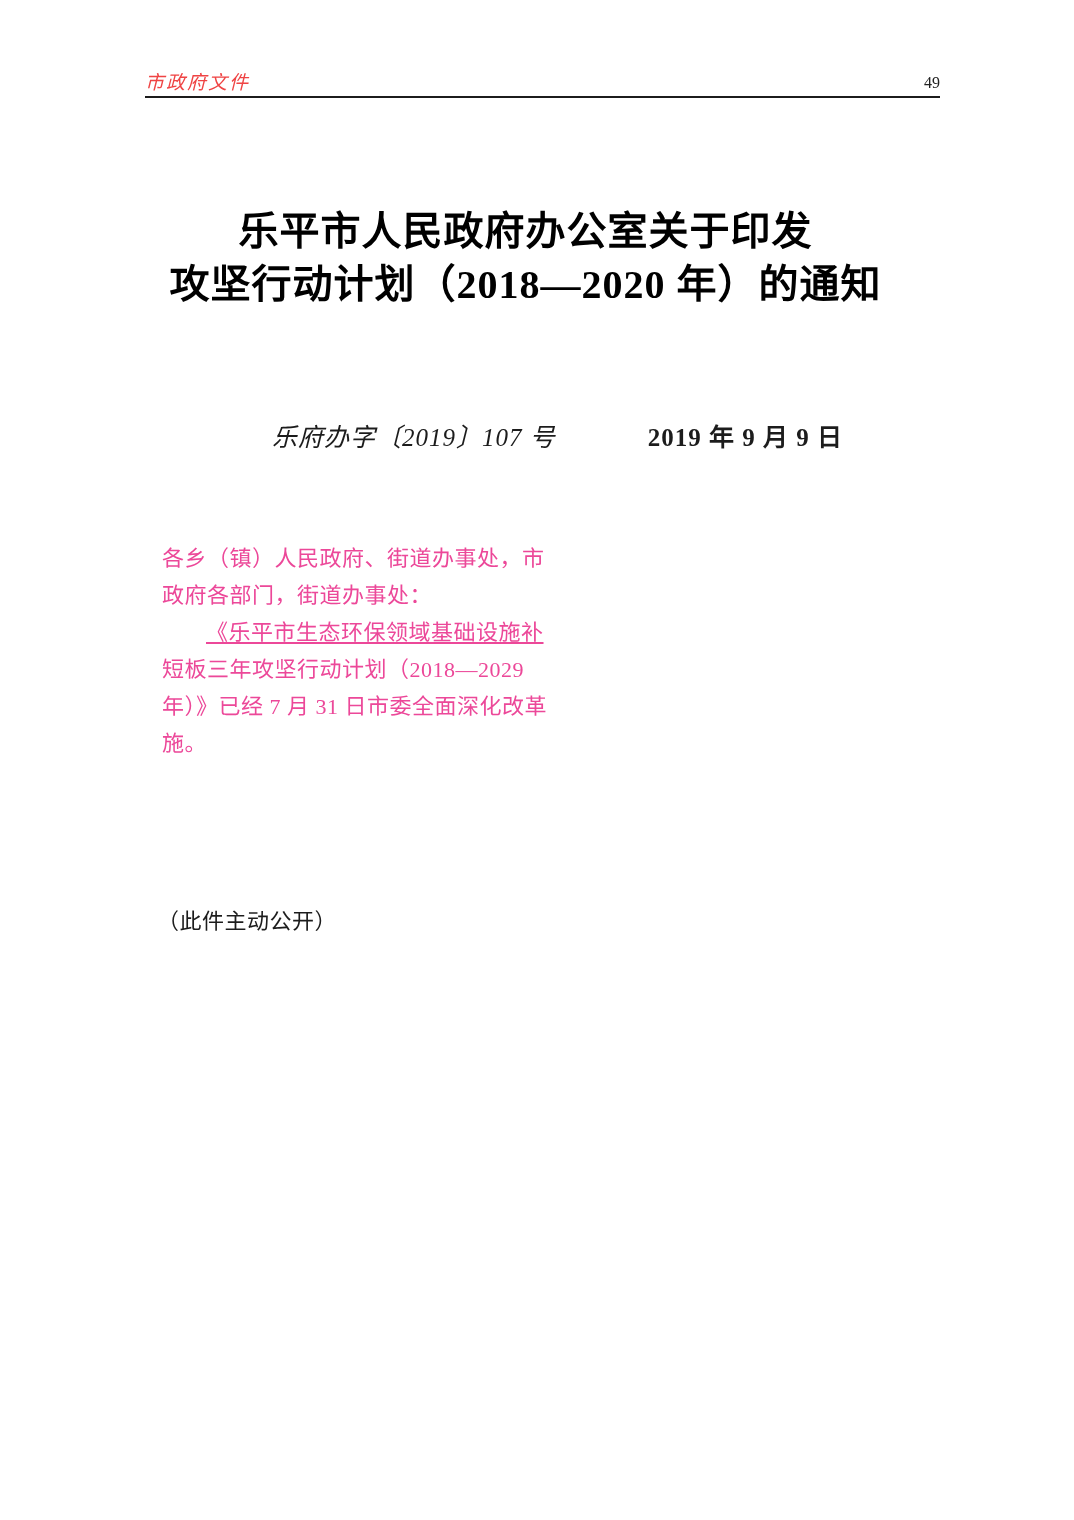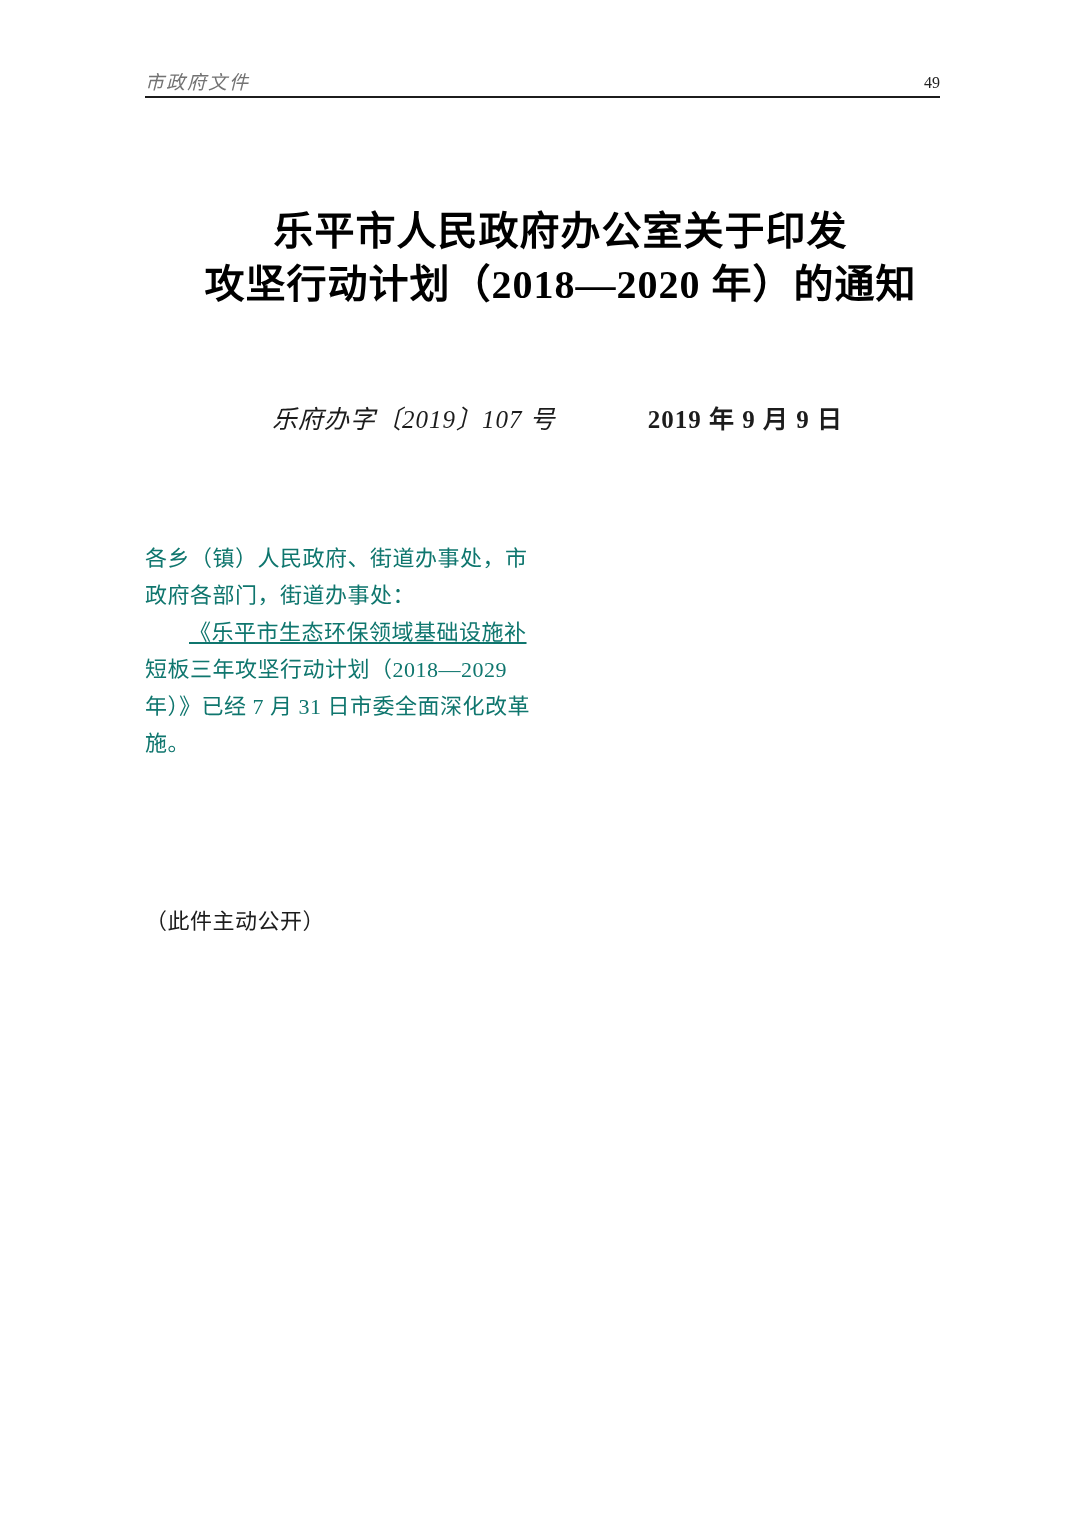--- a/index.html
+++ b/index.html
@@ -27,46 +27,46 @@
     justify-content: space-between;
     align-items: flex-end;
     border-bottom: 2px solid #1c1c1c;
     padding-bottom: 3px;
   }
   .header .section-label {
     font-size: 19px;
     line-height: 21px;
     font-style: italic;           
     letter-spacing: 2px;
-    color: #737373;
+    color: #ef4444;
   }
   .header .page-number {
     font-size: 16px;
     line-height: 21px;
     color: #222222;
   }
 
   
   .doc-title {
     position: absolute;
     top: 205px;
-    left: 163px;
+    left: 128px;
     width: 795px;
     text-align: center;
     font-size: 40px;
     line-height: 53px;
     font-weight: 700;
     letter-spacing: 1px;
     color: #000000;
   }
 
   
   .doc-meta {
     position: absolute;
-    top: 404px;
+    top: 422px;
     left: 160px;
     width: 795px;
     display: flex;
     justify-content: center;
     align-items: baseline;
     gap: 92px;
     font-size: 25px;
     line-height: 32px;
     color: #1c1c1c;
   }
@@ -76,40 +76,40 @@
   }
   .doc-meta .doc-date {
     letter-spacing: 1px;
     font-weight: bold;
   }
 
   
   .body-text {
     position: absolute;
     top: 540px;
-    left: 145px;
+    left: 162px;
     width: 430px;
     font-size: 22px;
     line-height: 37px;
-    color: #0f766e;
+    color: #ec4899;
   }
   .body-line {
     white-space: nowrap;
     letter-spacing: 0.5px;
   }
   .body-line.indent {
     padding-left: 44px;           
     text-decoration: underline;
   }
 
   
   .publicity-note {
     position: absolute;
     top: 903px;
-    left: 145px;
+    left: 157px;
     font-size: 22px;
     line-height: 37px;
     letter-spacing: 0.5px;
     color: #1c1c1c;
   }
 </style>
 </head>
 <body>
 
 <div class="page">

